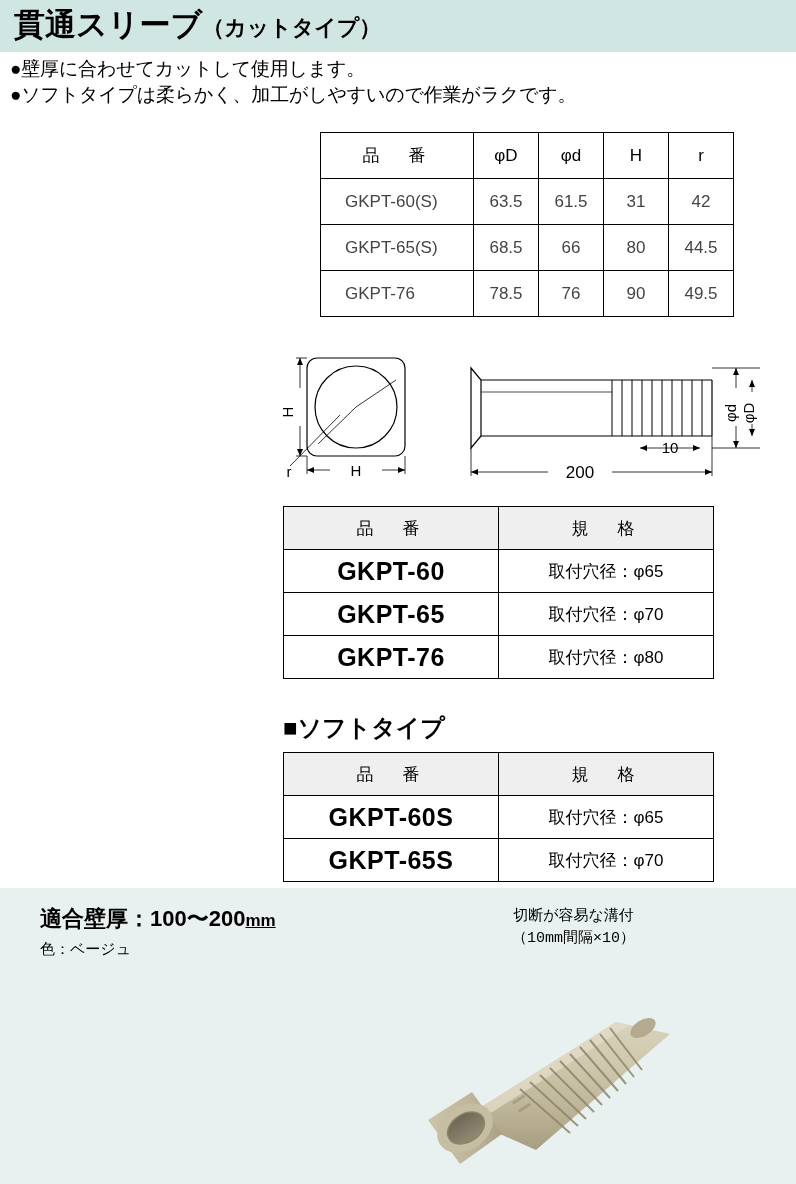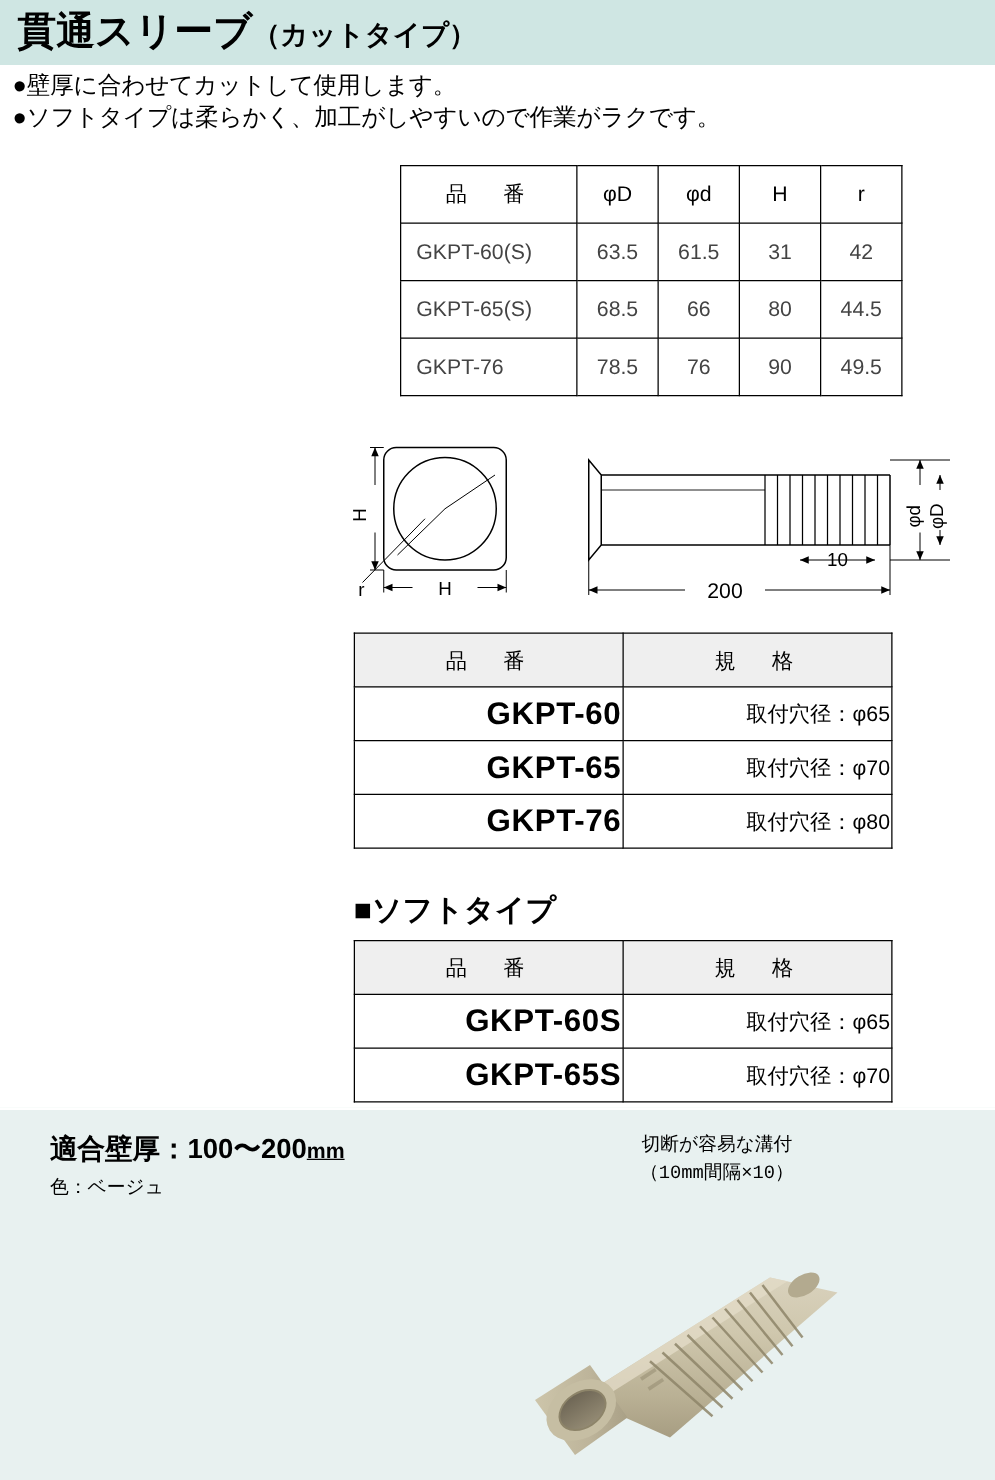--- a/index.html
+++ b/index.html
@@ -63,21 +63,21 @@
     text-align: center;
     padding: 0;
     height: 45px;
     color: #444;
   }
   .spec-table th {
     color: #000;
   }
   .spec-table .c-name { width: 128px; text-align: center; padding-left: 6px;}
   .spec-table .c-num  { width: 64px; }
-  .spec-table tr td:first-child { text-align: left; padding-left: 12px; }
+  .spec-table tr td:first-child { text-align: left; padding-left: 24px; }
   .spec-table tr th:first-child { text-align: center; padding-left: 0; }
   .hdr-spaced { letter-spacing: 6px; }
 
   
   .drawing {
     position: absolute;
     left: 0; top: 340px;
     width: 796px;
     height: 160px;
   }
@@ -92,21 +92,21 @@
     border: 1px solid #000;
     font-weight: normal;
     font-size: 17px;
     height: 40px;
     letter-spacing: 6px;
   }
   .prod-table td {
     border: 1px solid #000;
     font-size: 17px;
     height: 40px;
-    text-align: right;
+    text-align: center;
   }
   .prod-table td.model {
     font-size: 25px;
     font-weight: bold;
     letter-spacing: 0.5px;
   }
   .prod-table .col-a { width: 212px; }
   .prod-table .col-b { width: 212px; }
 
   .table1 { position: absolute; left: 283px; top: 506px; }

